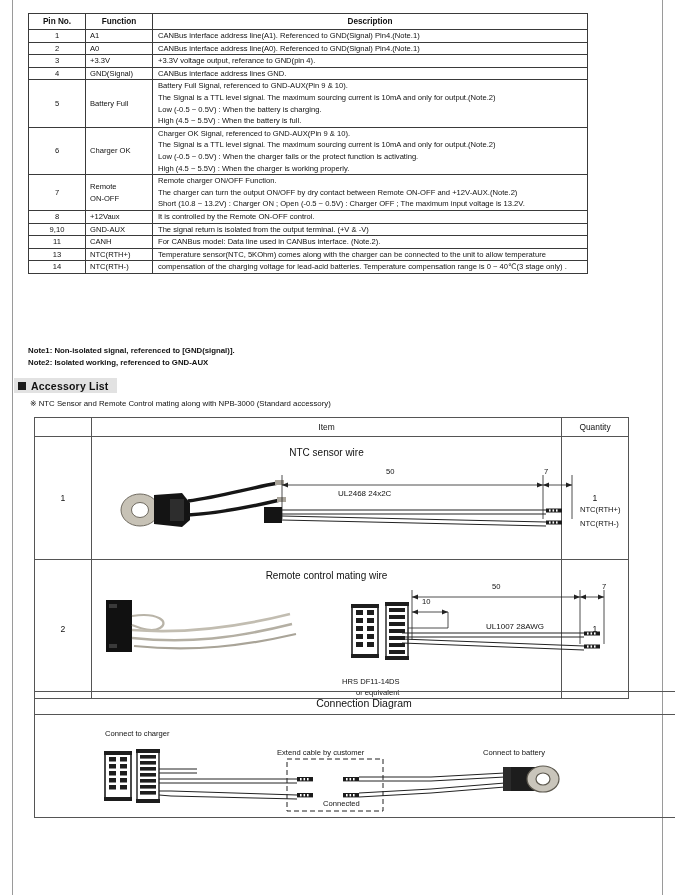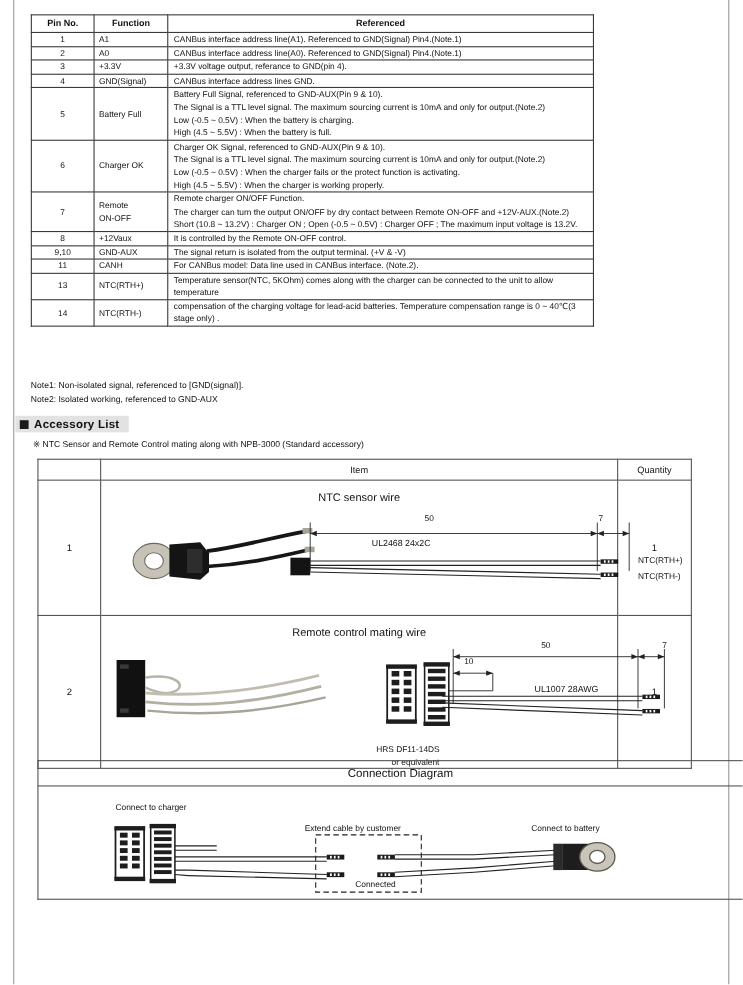--- a/index.html
+++ b/index.html
@@ -5,36 +5,36 @@
   html,body{margin:0;padding:0;background:#ffffff;}
   body{
     width:675px;height:895px;position:relative;overflow:hidden;
     font-family:"Liberation Sans","DejaVu Sans",sans-serif;
     color:#1a1a1a;-webkit-font-smoothing:antialiased;
   }
   .page-border-left{position:absolute;left:12px;top:0;width:1px;height:895px;background:#9a9a9a;}
   .page-border-right{position:absolute;left:662px;top:0;width:1px;height:895px;background:#9a9a9a;}
 
   
-  .pin-table{position:absolute;left:28px;top:13px;width:512px;border-collapse:collapse;table-layout:fixed;}
+  .pin-table{position:absolute;left:28px;top:13px;width:560px;border-collapse:collapse;table-layout:fixed;}
   .pin-table td,.pin-table th{
     border:1px solid #3a3a3a;padding:0 4px;font-size:7.6px;line-height:11.6px;
     vertical-align:middle;font-weight:normal;color:#111;
   }
   .pin-table thead th{text-align:center;font-weight:bold;font-size:8.2px;height:15px;}
   .col-pin{width:48px;text-align:center;}
   .col-fn{width:58px;}
   .col-desc{width:auto;}
   .pin-table td.c{text-align:center;}
   .pin-table td.desc{text-align:left;padding-left:5px;}
   .desc-line{white-space:nowrap;}
   .fn-two{line-height:11px;}
 
   
-  .notes{position:absolute;left:28px;top:345px;font-size:7.8px;line-height:11.5px;color:#111;}
+  .notes{position:absolute;left:28px;top:345px;font-size:7.8px;line-height:11.5px;color:#111;font-weight:bold;}
 
   
   .section-head{
     position:absolute;left:14px;top:378px;height:15px;
     background:#e2e2e2;display:flex;align-items:center;padding:0 8px 0 4px;
   }
   .sq{width:8px;height:8px;background:#1a1a1a;margin-right:5px;}
   .section-head .t{font-size:10.5px;font-weight:bold;letter-spacing:.2px;color:#111;}
   .sub-note{position:absolute;left:30px;top:399px;font-size:7.8px;color:#111;}
 
@@ -62,21 +62,21 @@
 <body>
 
 <div class="page-border-left"></div>
 <div class="page-border-right"></div>
 
 <table class="pin-table">
   <thead>
     <tr>
       <th class="col-pin">Pin No.</th>
       <th class="col-fn">Function</th>
-      <th class="col-desc">Referenced</th>
+      <th class="col-desc">Description</th>
     </tr>
   </thead>
   <tbody>
     <tr>
       <td class="c">1</td>
       <td>A1</td>
       <td class="desc">CANBus interface address line(A1). Referenced to GND(Signal) Pin4.(Note.1)</td>
     </tr>
     <tr>
       <td class="c">2</td>

